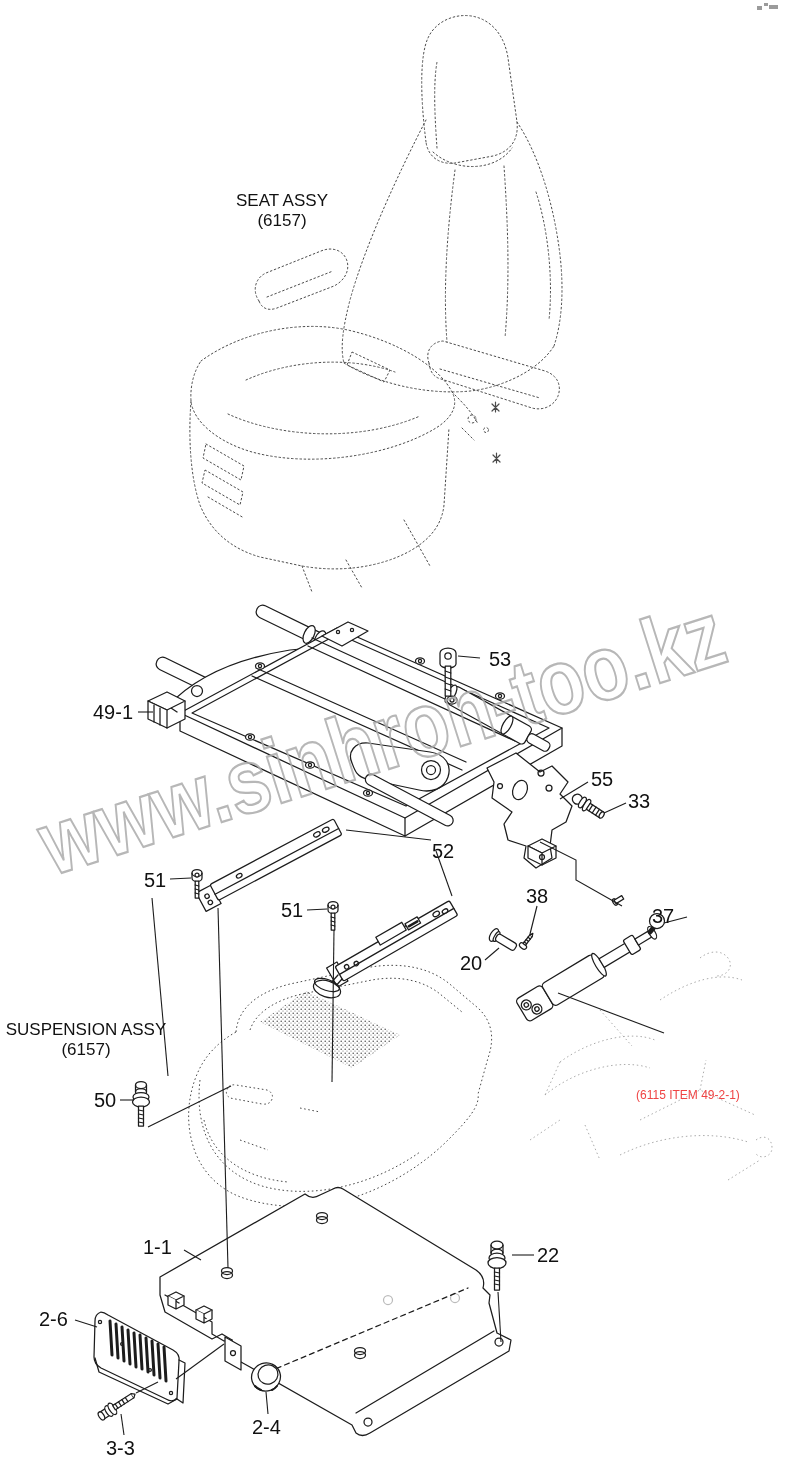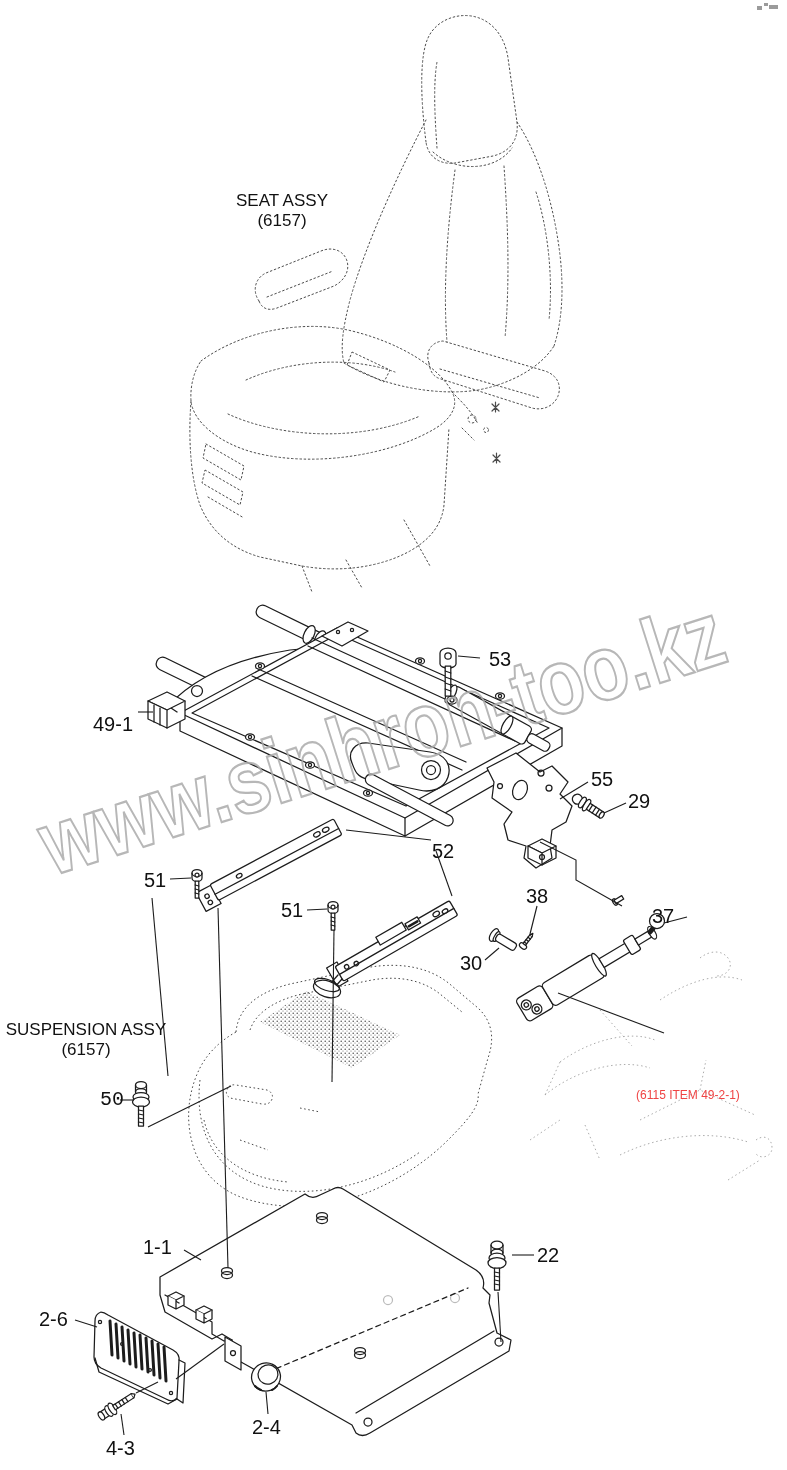--- a/index.html
+++ b/index.html
@@ -377,30 +377,30 @@
   <div>(6157)</div>
 </div>
 
 <div class="alabel" style="left:0;top:1020px;width:172px;">
   <div>SUSPENSION ASSY</div>
   <div>(6157)</div>
 </div>
 
 <div class="rlabel" style="left:636px;top:1086px;">(6115 ITEM 49-2-1)</div>
 
-<div class="plabel" style="left:93px;top:701px;margin-top:12px;">49-1</div>
+<div class="plabel" style="left:93px;top:701px;">49-1</div>
 <div class="plabel" style="left:481px;top:648px;margin-left:8px;">53</div>
 <div class="plabel" style="left:591px;top:768px;">55</div>
-<div class="plabel" style="left:628px;top:790px;">29</div>
+<div class="plabel" style="left:628px;top:790px;">33</div>
 <div class="plabel" style="left:432px;top:832px;margin-top:8px;">52</div>
 <div class="plabel" style="left:144px;top:869px;">51</div>
 <div class="plabel" style="left:281px;top:899px;">51</div>
 <div class="plabel" style="left:526px;top:885px;">38</div>
 <div class="plabel" style="left:652px;top:905px;">37</div>
-<div class="plabel" style="left:460px;top:952px;">30</div>
-<div class="plabel" style="left:100px;top:1089px;font-family:Liberation Mono, monospace;">50</div>
+<div class="plabel" style="left:460px;top:952px;">20</div>
+<div class="plabel" style="left:94px;top:1089px;">50</div>
 <div class="plabel" style="left:143px;top:1236px;">1-1</div>
 <div class="plabel" style="left:537px;top:1244px;">22</div>
 <div class="plabel" style="left:39px;top:1308px;">2-6</div>
-<div class="plabel" style="left:106px;top:1437px;">4-3</div>
+<div class="plabel" style="left:106px;top:1437px;">3-3</div>
 <div class="plabel" style="left:252px;top:1416px;">2-4</div>
 
 </div>
 
 </body></html>

